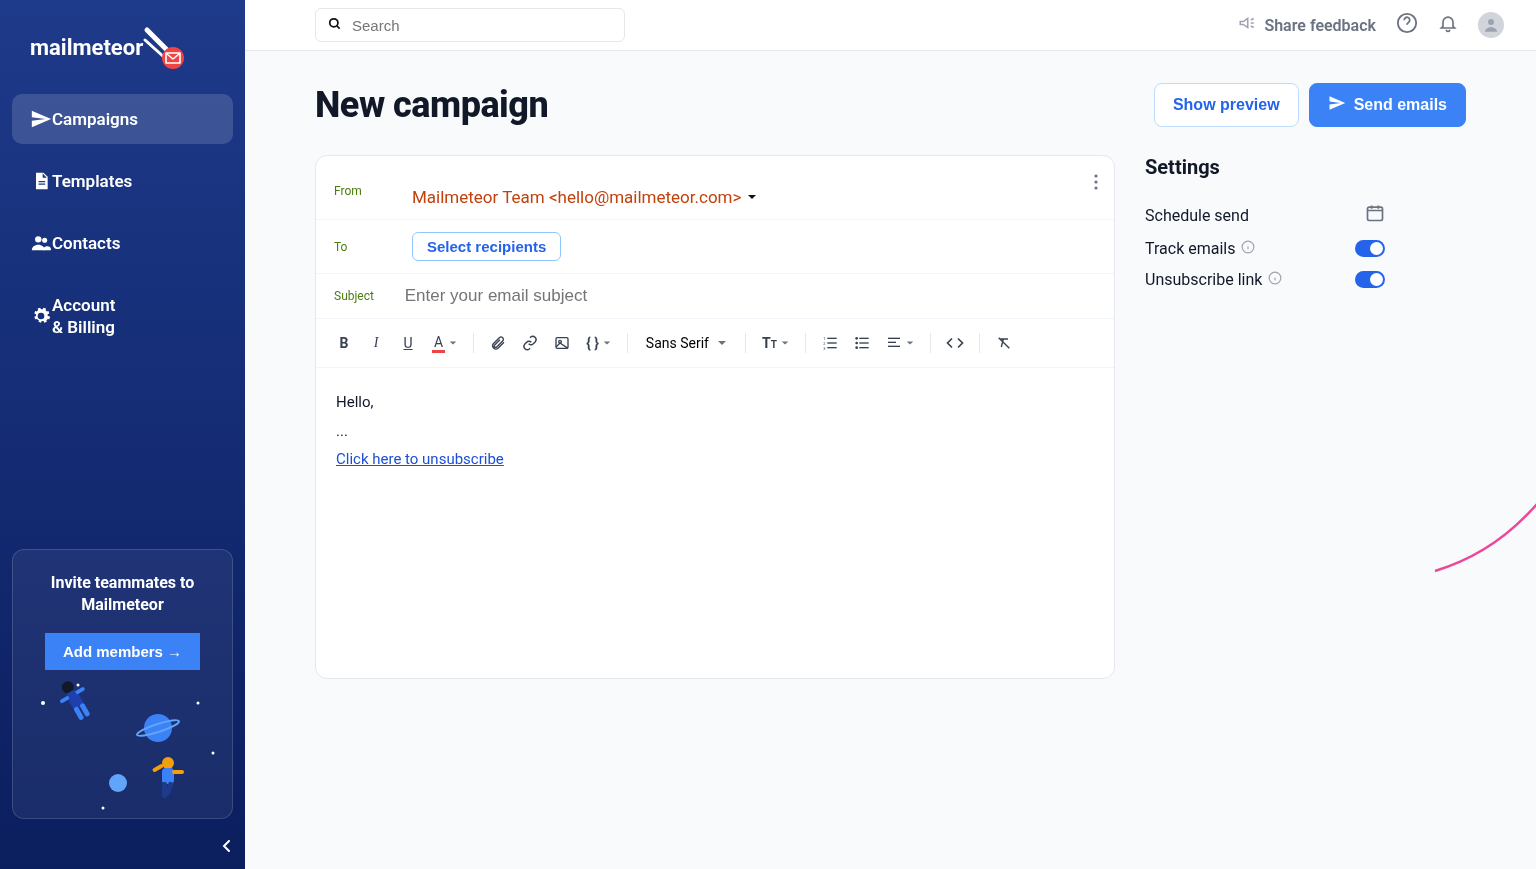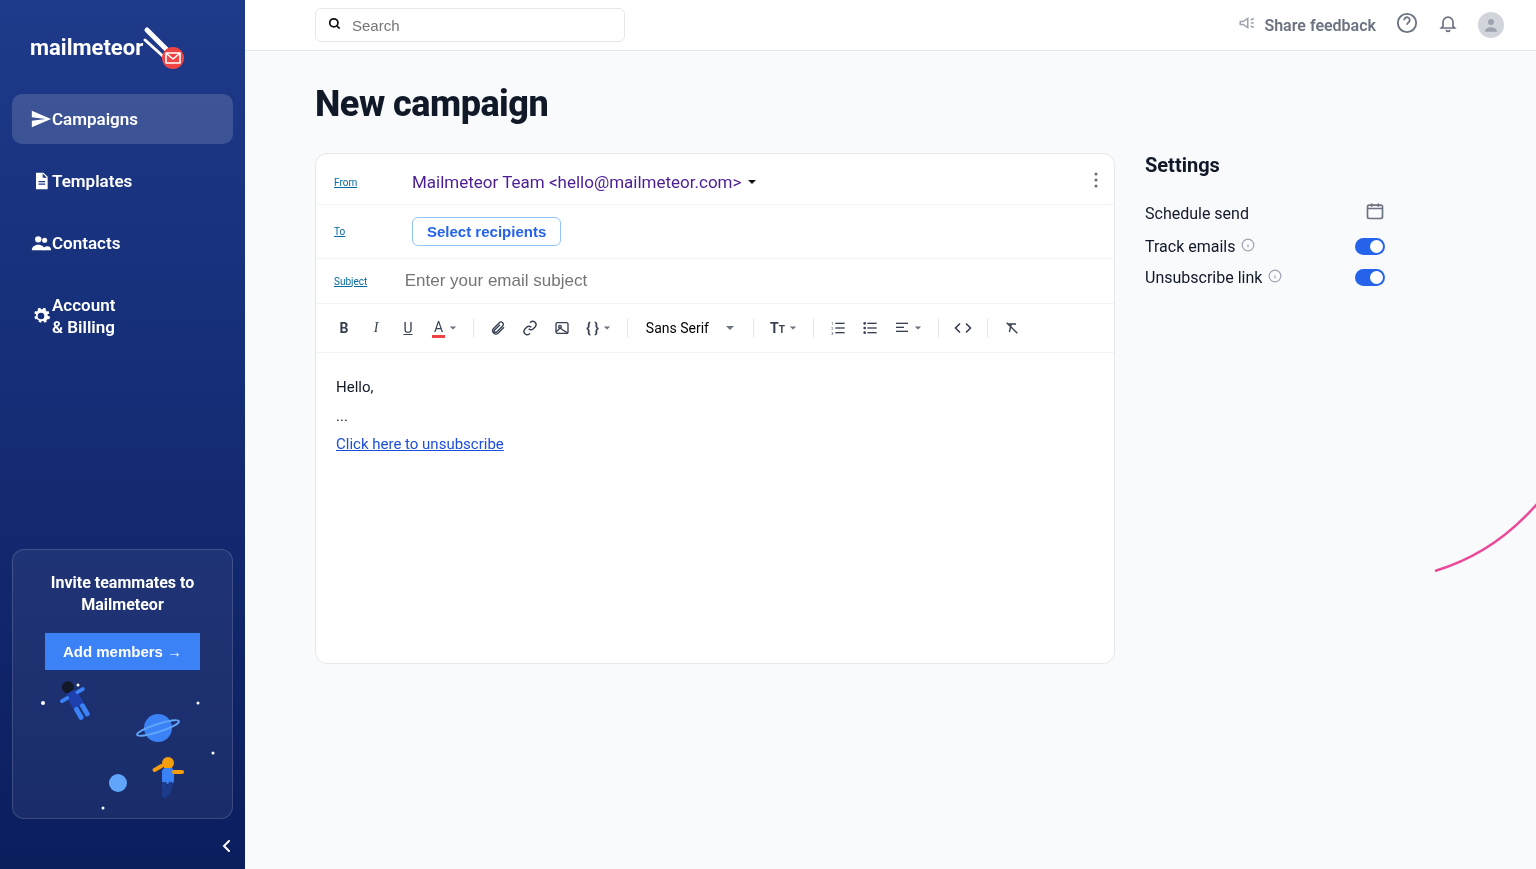--- a/index.html
+++ b/index.html
@@ -135,40 +135,40 @@
   border:1px solid #e5e7eb;
   border-radius:12px;
   max-width: 800px;
 }
 .field-row {
   display:flex; align-items:center;
   padding: 12px 18px;
   border-bottom: 1px solid #f1f5f9;
 }
 .field-row:first-child { padding-top:18px; }
-.field-label { width: 78px; color:#0369a1; font-size:10px;text-decoration:underline; }
-.from-value { color:#4c1d95; font-size:17px; display:flex; align-items:center; gap:6px; cursor:pointer;}
+.field-label { width: 78px; color:#4d7c0f; font-size:12px; }
+.from-value { color:#c2410c; font-size:17px; display:flex; align-items:center; gap:6px; cursor:pointer;margin-top:13px;}
 .select-recipients {
   border: 1px solid #93c5fd; color:#2563eb; padding: 5px 14px; border-radius:6px;
   font-size:15px; font-weight:600; cursor:pointer; background:#fff;
 }
 .subject-input {
   border:none; outline:none; font-size:17px; width:100%; color:#6b7280;
 }
 .field-row-first { position:relative; }
 .kebab { position:absolute; right:16px; top:18px; color:#6b7280; cursor:pointer; }
 
 .toolbar {
   display:flex; align-items:center; padding: 10px 14px; border-bottom:1px solid #f1f5f9; gap:4px;
   font-size:14px;
 }
 .tbtn { width:28px; height:28px; display:flex; align-items:center; justify-content:center; border-radius:4px; cursor:pointer; color:#374151; }
 .tbtn-wide { width:auto; padding:0 6px; gap:4px;}
 .tsep { width:1px; height:20px; background:#e5e7eb; margin:0 6px; }
-.font-select { display:flex; align-items:center; gap:16px; padding:0 8px; cursor:pointer; }
+.font-select { display:flex; align-items:center; gap:8px; padding:0 8px; cursor:pointer; }
 
 .editor-body {
   padding: 20px; min-height: 310px; font-size:15px; color:#111827; line-height:1.9;
 }
 .editor-body a { color:#1d4ed8; }
 
 .settings-panel { width: 240px; }
 .settings-title { font-size:20px; font-weight:700; margin-bottom:18px; color:#111827;}
 .setting-row { display:flex; align-items:center; padding:6px 0; font-size:16px; color:#111827;gap:36px;}
 .setting-row .label { display:flex; align-items:center; gap:6px; }
@@ -319,20 +319,33 @@
             <circle cx="12" cy="8" r="4"></circle>
             <path d="M4 21c0-4 4-6 8-6s8 2 8 6"></path>
           </svg>
       </span>
     </div>
   </div>
 
   <div class="content">
     <div class="page-header">
       <h1 class="page-title">New campaign</h1>
+      <div class="page-actions">
+        <button class="btn btn-outline">
+          <span>Show preview</span>
+        </button>
+        <button class="btn btn-primary">
+          <span>
+            <svg width="18" height="18" viewBox="0 0 24 24" fill="#fff">
+                <path d="M2 21l21-9L2 3v7l15 2-15 2v7z"></path>
+              </svg>
+          </span>
+          <span>Send emails</span>
+        </button>
+      </div>
     </div>
 
     <div class="workarea">
       <div class="editor-card">
         <div class="field-row field-row-first">
           <div class="field-label">From</div>
           <div class="from-value">
             <span>Mailmeteor Team &lt;hello@mailmeteor.com&gt;</span>
             <svg width="10" height="10" viewBox="0 0 10 10">
                 <path d="M1 3l4 4 4-4" fill="#111"></path>

